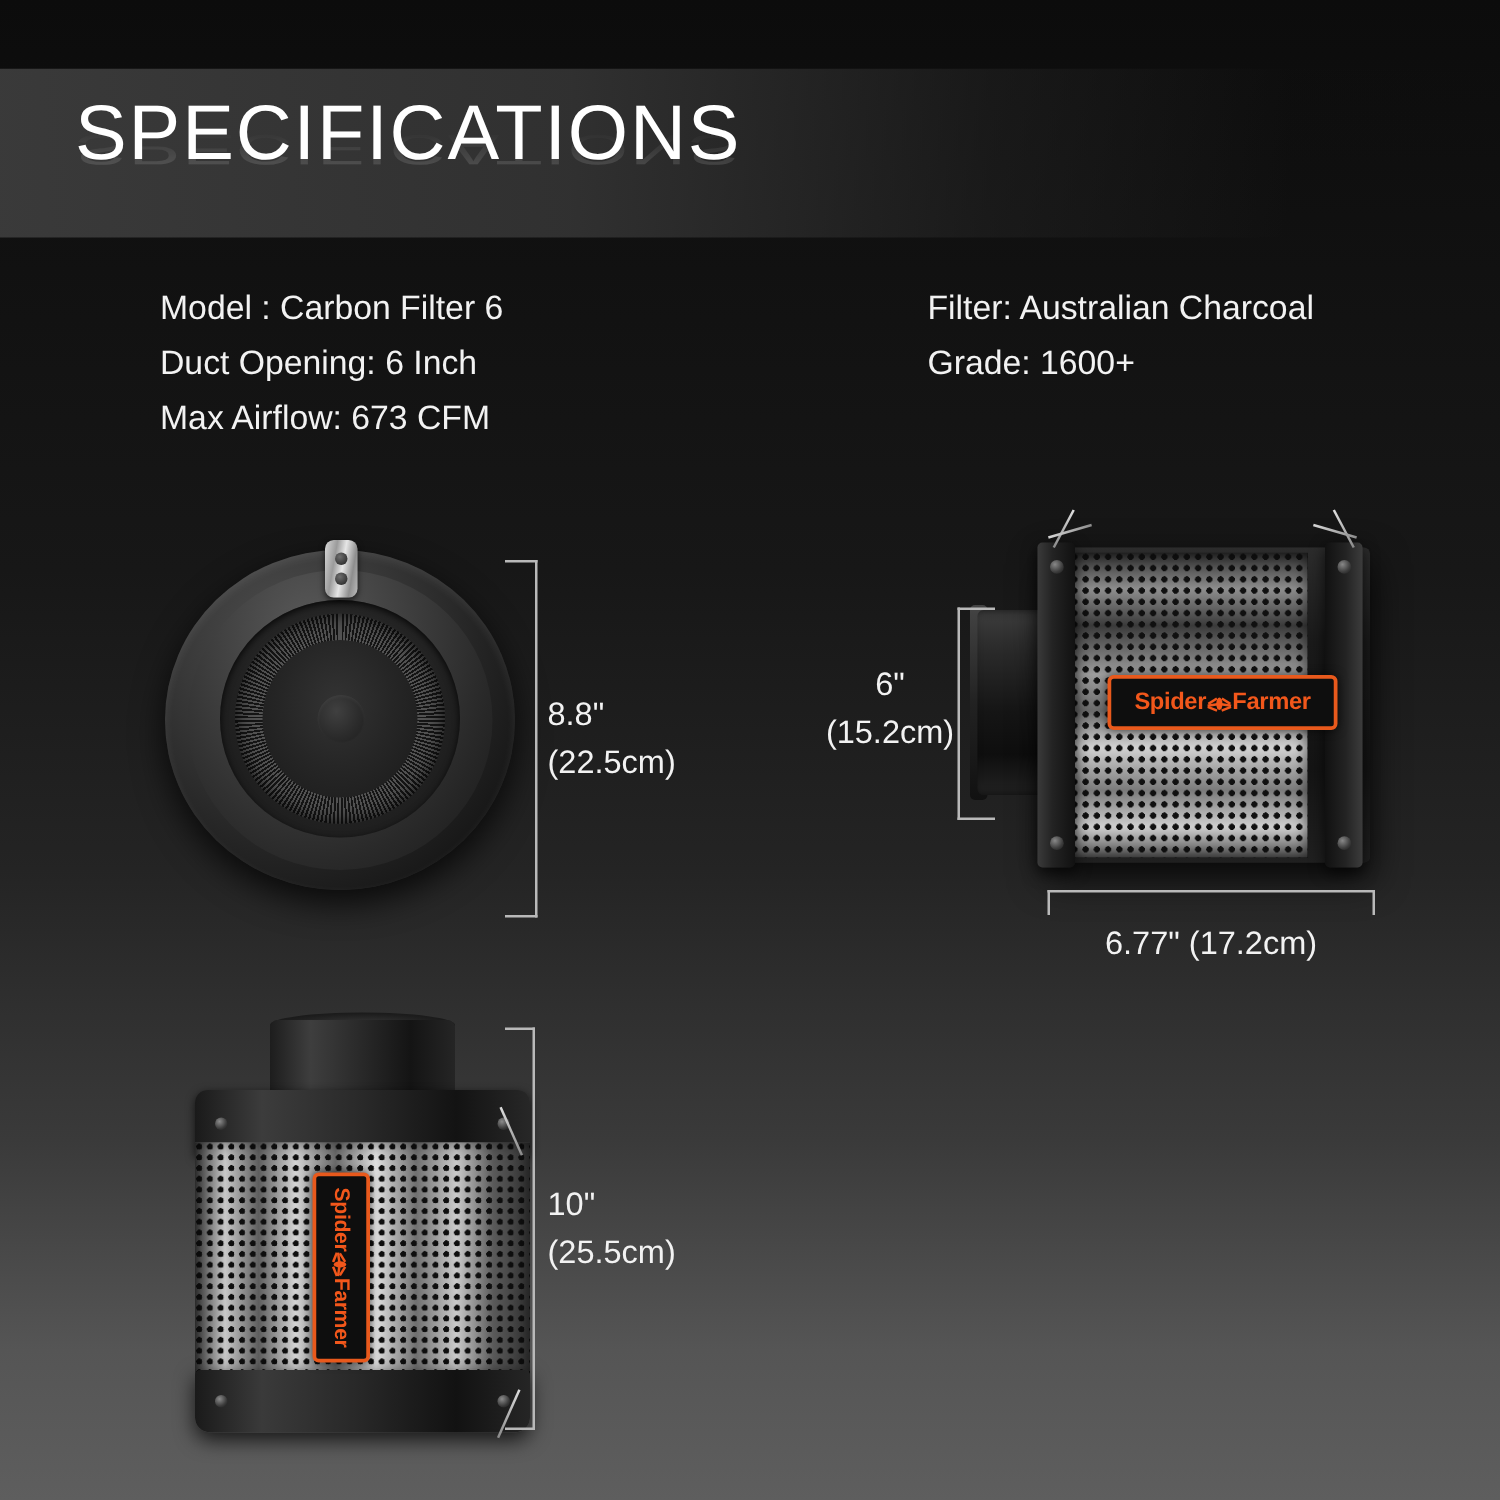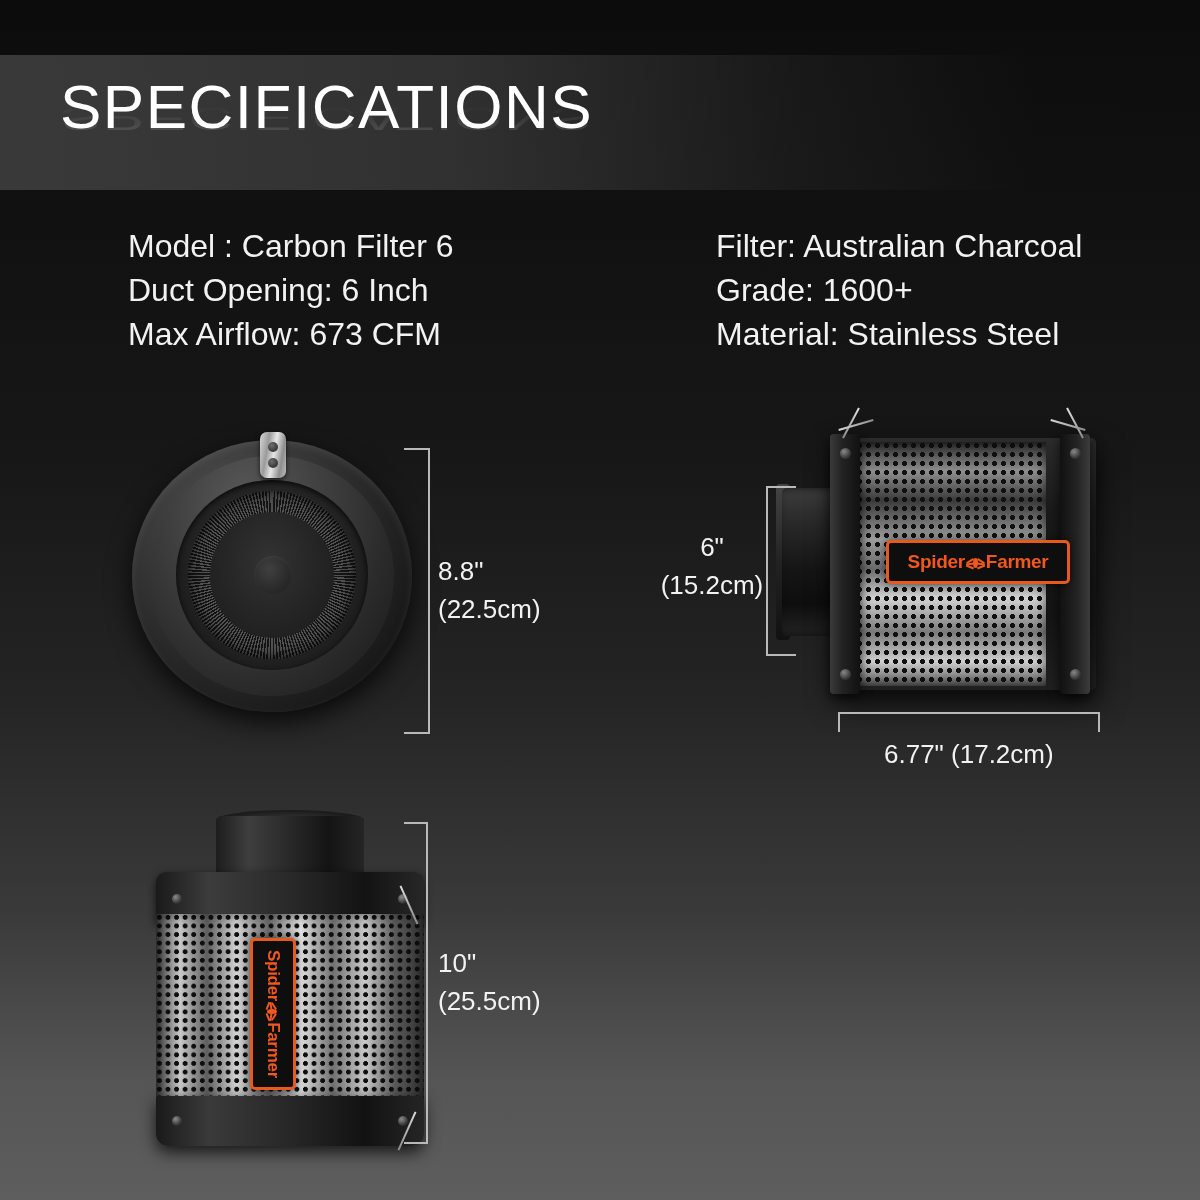--- a/index.html
+++ b/index.html
@@ -50,23 +50,23 @@
     transform-origin:top left;
     opacity:0.16;
     -webkit-mask-image:linear-gradient(to top, rgba(0,0,0,0) 10%, rgba(0,0,0,0.85) 95%);
     mask-image:linear-gradient(to top, rgba(0,0,0,0) 10%, rgba(0,0,0,0.85) 95%);
     pointer-events:none;
   }
 
   
   .spec-col { position:absolute; }
   .spec-col.left  { left:128px; top:224px; }
-  .spec-col.right { left:716px; top:224px; }
+  .spec-col.right { left:742px; top:224px; }
   .spec-line {
-    color:#f2f2f2; font-size:32px; line-height:44px;
+    color:#f2f2f2; font-size:27px; line-height:44px;
     white-space:nowrap; font-weight:400;
   }
 
   
   .dim-label { position:absolute; color:#f2f2f2; font-size:26px; line-height:38px; white-space:nowrap; }
   .dim-label .l2 { display:block; }
   #dim-diameter { left:438px; top:552px; }
   #dim-collar   { left:652px; top:528px; text-align:center; width:120px; }
   #dim-depth    { left:884px; top:735px; }
   #dim-height   { left:438px; top:944px; }
@@ -317,21 +317,20 @@
 
   <div class="spec-col left">
     <div class="spec-line">Model : Carbon Filter 6</div>
     <div class="spec-line">Duct Opening: 6 Inch</div>
     <div class="spec-line">Max Airflow: 673 CFM</div>
   </div>
 
   <div class="spec-col right">
     <div class="spec-line">Filter: Australian Charcoal</div>
     <div class="spec-line">Grade: 1600+</div>
-    <div class="spec-line">Material: Stainless Steel</div>
   </div>
 
   <div class="product" id="view-front">
     <div class="circ c-outer"></div>
     <div class="circ c-rim"></div>
     <div class="circ c-bevel"></div>
     <div class="circ c-mesh"></div>
     <div class="circ c-inner"></div>
     <div class="circ c-hub"></div>
     <div class="c-clamp">

